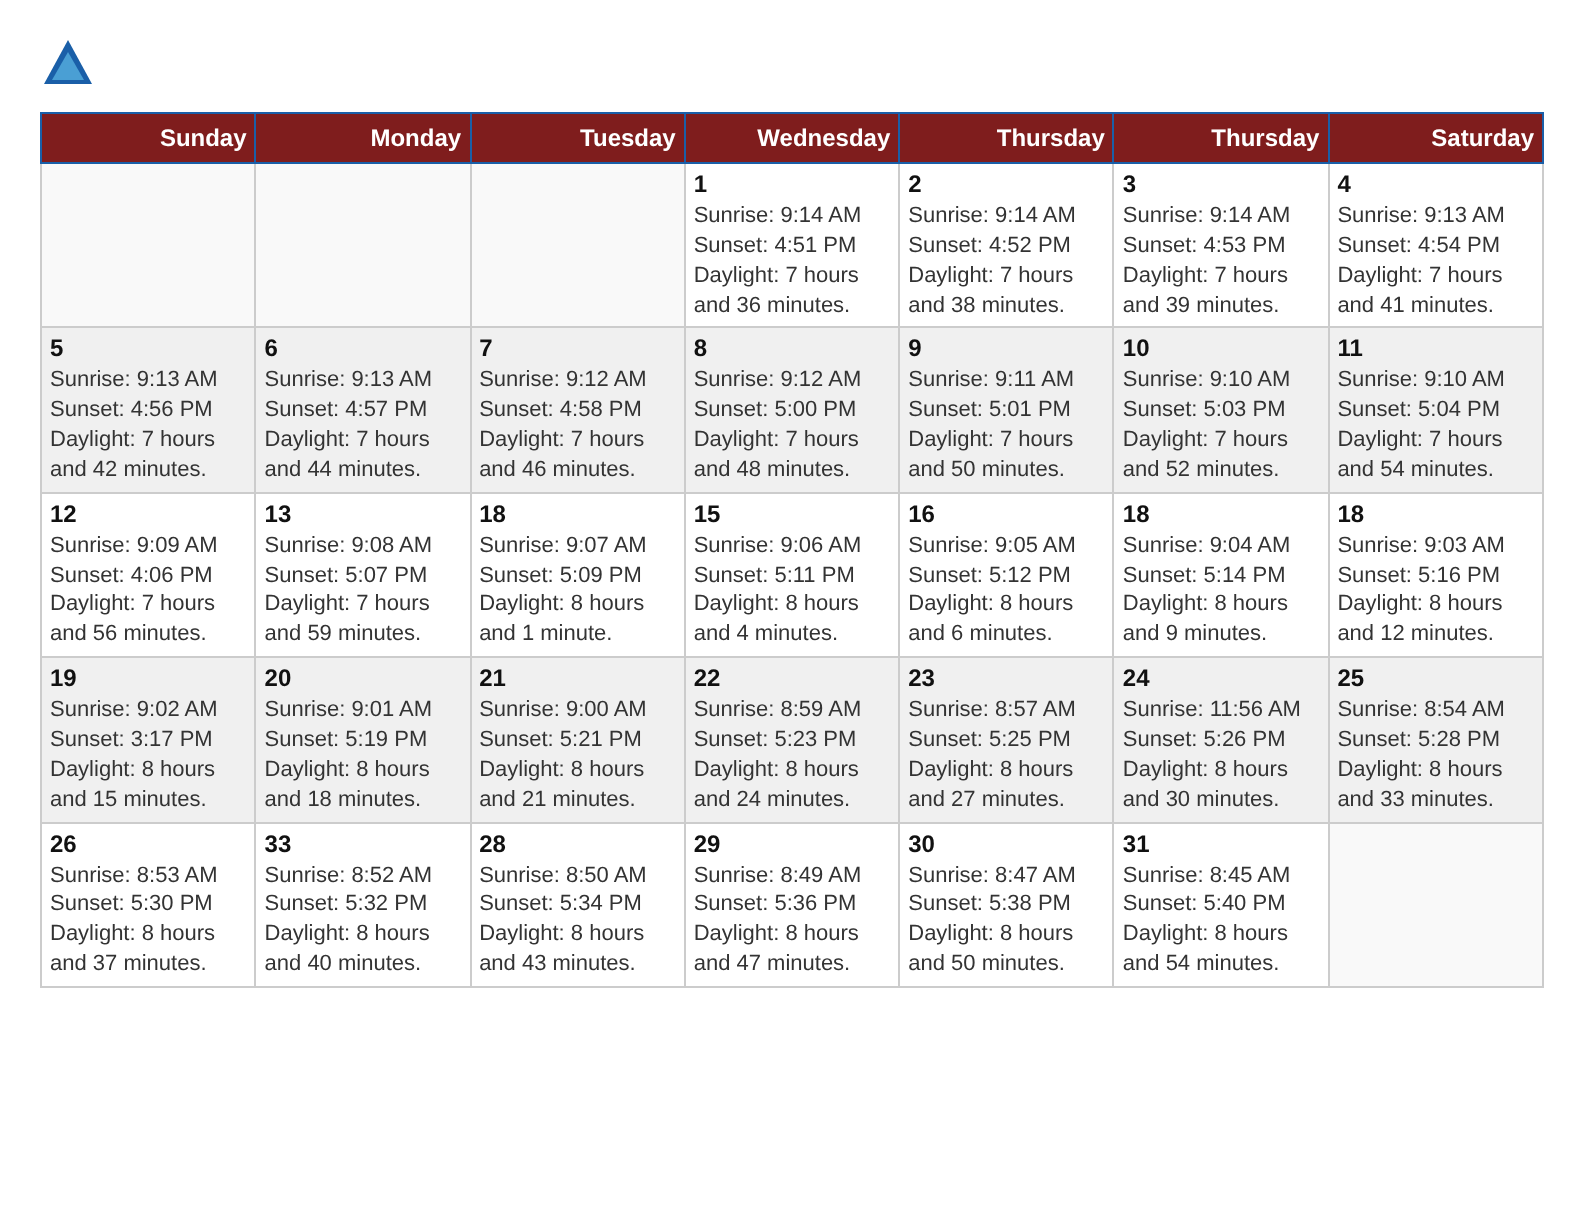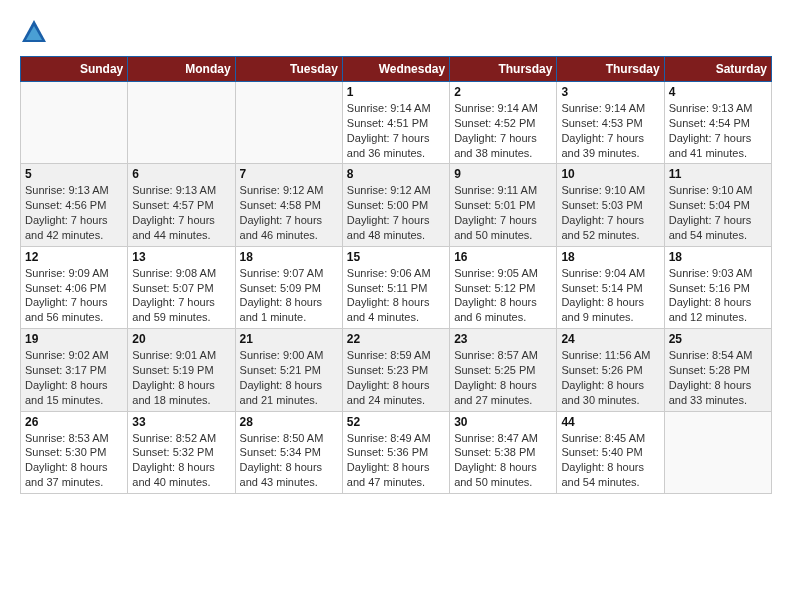--- a/index.html
+++ b/index.html
@@ -338,35 +338,35 @@
 and 40 minutes.</div>
           </td>
           <td>
             <div class="day-number">28</div>
             <div class="day-info">Sunrise: 8:50 AM
 Sunset: 5:34 PM
 Daylight: 8 hours
 and 43 minutes.</div>
           </td>
           <td>
-            <div class="day-number">52</div>
+            <div class="day-number">29</div>
             <div class="day-info">Sunrise: 8:49 AM
 Sunset: 5:36 PM
 Daylight: 8 hours
 and 47 minutes.</div>
           </td>
           <td>
             <div class="day-number">30</div>
             <div class="day-info">Sunrise: 8:47 AM
 Sunset: 5:38 PM
 Daylight: 8 hours
 and 50 minutes.</div>
           </td>
           <td>
-            <div class="day-number">44</div>
+            <div class="day-number">31</div>
             <div class="day-info">Sunrise: 8:45 AM
 Sunset: 5:40 PM
 Daylight: 8 hours
 and 54 minutes.</div>
           </td>
           <td class="empty"></td>
         </tr>
       </tbody>
   </table>
 </div>

